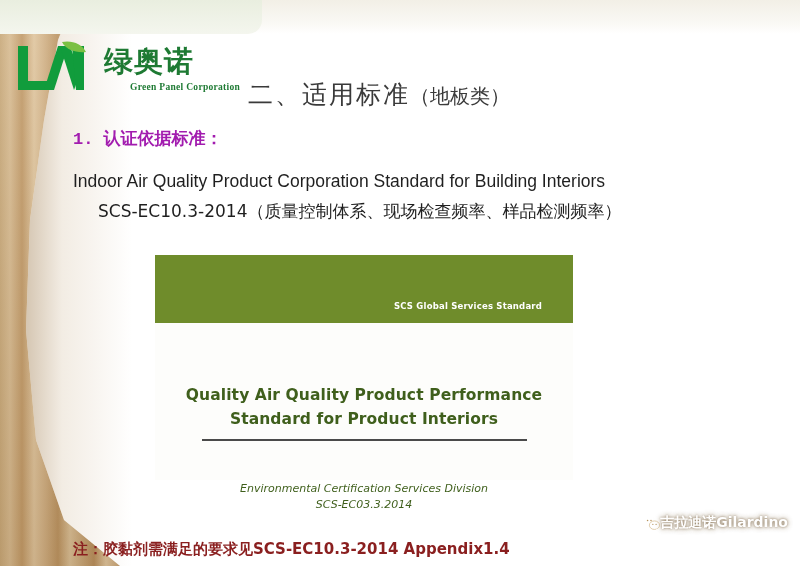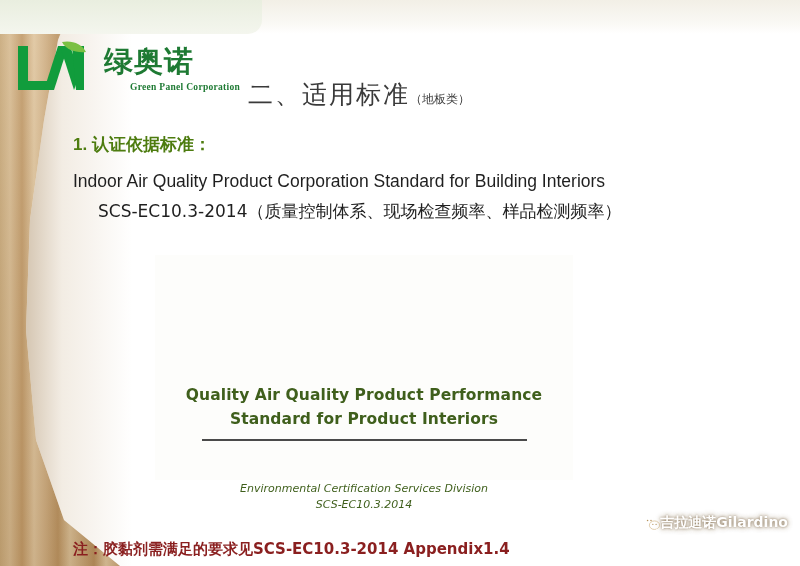--- a/index.html
+++ b/index.html
@@ -130,32 +130,32 @@
   .slide-title {
     position: absolute;
     left: 248px; top: 78px;
     font-family: "DejaVu Sans", sans-serif;
     font-size: 25px;
     color: #3a3a3a;
     letter-spacing: 2px;
     white-space: nowrap;
   }
   .slide-title .sub {
-    font-size: 12px;
+    font-size: 20px;
     letter-spacing: 0px;
   }
 
   
   .line1 {
     position: absolute;
-    left: 73px; top: 133px;
-    font-family: Liberation Sans, sans-serif;
+    left: 73px; top: 127px;
+    font-family: Liberation Mono, monospace;
     font-size: 17px;
     font-weight: bold;
-    color: #4d7c0f;
+    color: #a21caf;
     white-space: nowrap;
   }
   .line2 {
     position: absolute;
     left: 73px; top: 171px;
     font-family: "Liberation Sans", sans-serif;
     font-size: 17.5px;
     color: #1f1f1f;
     white-space: nowrap;
   }
@@ -282,25 +282,28 @@
 
   <div class="slide-title">
     <span>二、适用标准</span><span class="sub">（地板类）</span>
   </div>
 
   <div class="line1">1. 认证依据标准：</div>
   <div class="line2">Indoor Air Quality Product Corporation Standard for Building Interiors</div>
   <div class="line3">SCS-EC10.3-2014（质量控制体系、现场检查频率、样品检测频率）</div>
 
   <div class="doc-img">
+    <div class="doc-greenbar">
+      <div class="doc-greenbar-label">SCS Global Services Standard</div>
+    </div>
     <div class="doc-title1">Quality Air Quality Product Performance</div>
     <div class="doc-title2">Standard for Product Interiors</div>
     <div class="doc-rule"></div>
     <div class="doc-sub1">Environmental Certification Services Division</div>
-    <div class="doc-sub2">SCS-EC10.3.2014</div>
+    <div class="doc-sub2">SCS-EC03.3.2014</div>
   </div>
 
   <div class="footnote">注：胶黏剂需满足的要求见SCS-EC10.3-2014 Appendix1.4</div>
 
   <div class="watermark">
     <svg class="wm-icon" viewBox="0 0 20 17">
       <ellipse cx="7.5" cy="6.5" rx="7" ry="5.8" fill="#ffffff"></ellipse>
       <path d="M4 11.5 L3 15 L6.5 12.8 Z" fill="#ffffff"></path>
       <ellipse cx="13.5" cy="10.5" rx="6" ry="5" fill="#ffffff" stroke="#caa96f" stroke-width="0.7"></ellipse>
       <path d="M17 14.5 L18 17 L15 15.6 Z" fill="#ffffff"></path>

